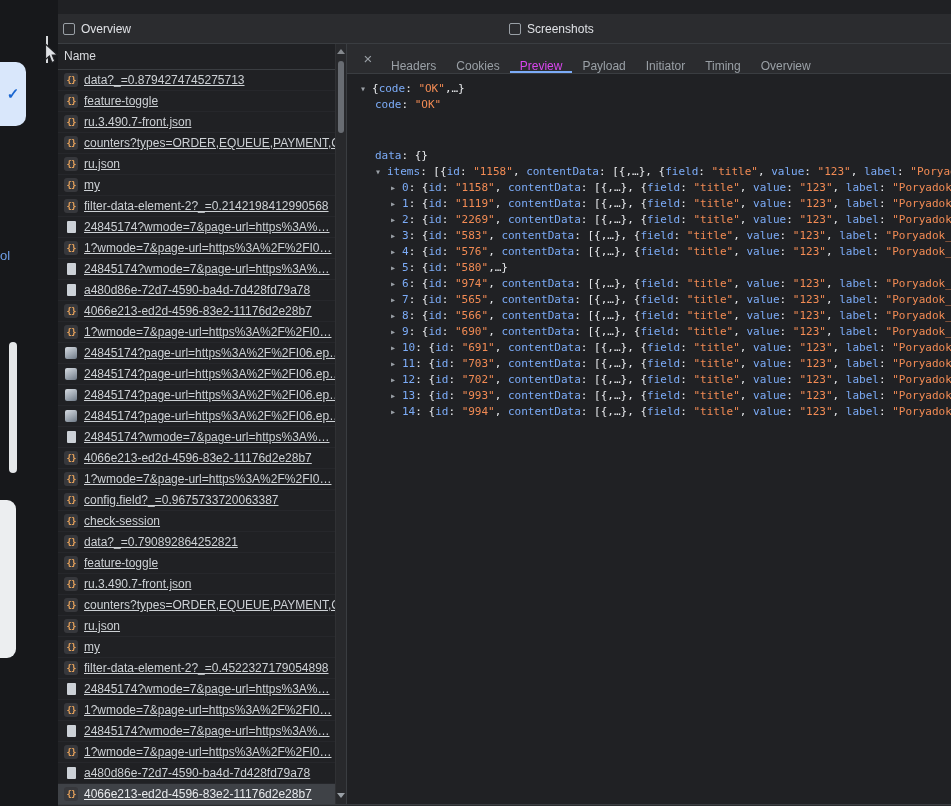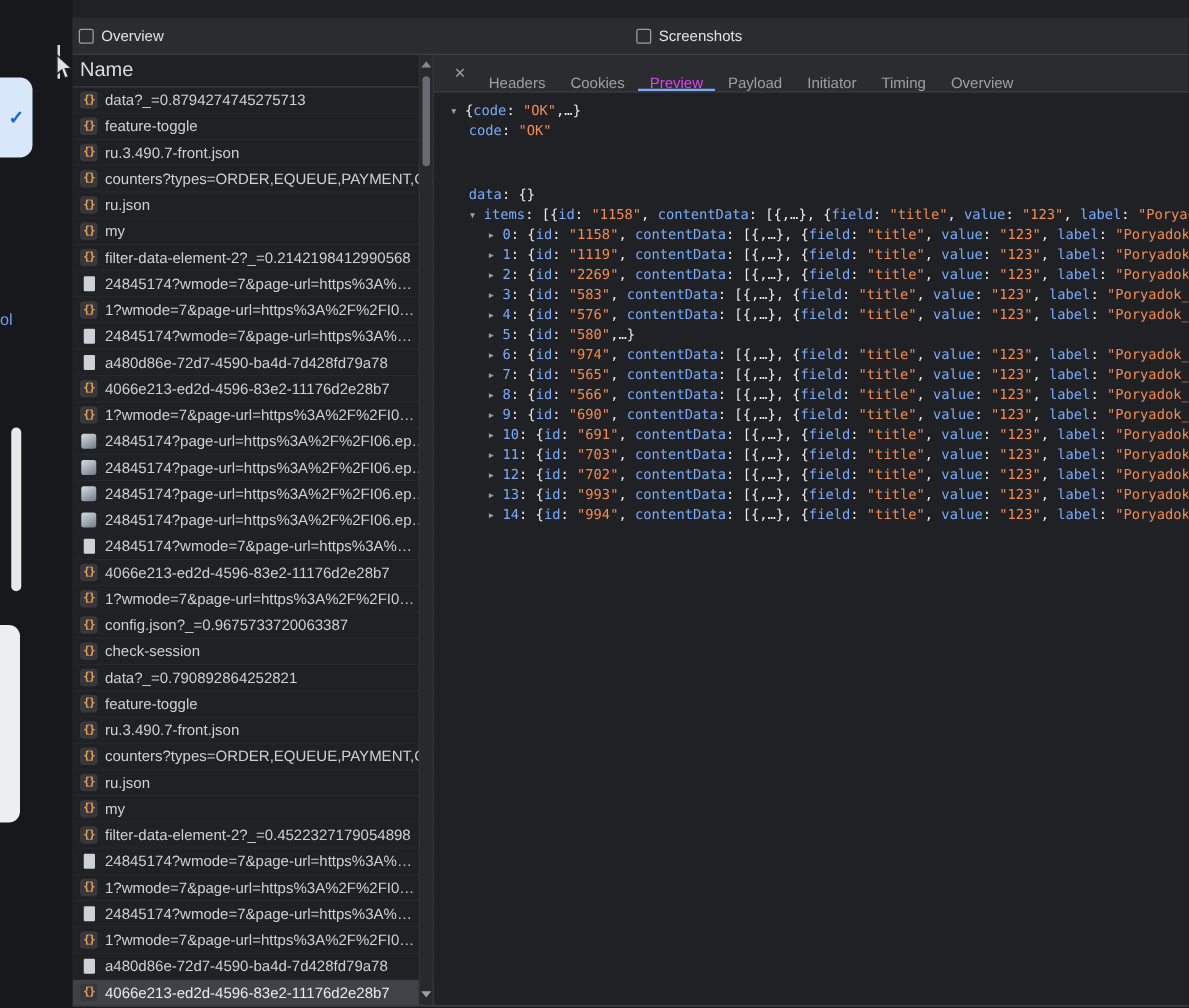--- a/index.html
+++ b/index.html
@@ -23,25 +23,25 @@
 
   .topbar { flex: 0 0 30px; background: #2b2c2f; border-bottom: 1px solid #3a3d41; display: flex; align-items: center; padding-left: 5px; }
   .chk { display: flex; align-items: center; gap: 6px; color: #dfe1e5; font-size: 12px; cursor: default; }
   .chk .box { width: 12px; height: 12px; border: 1px solid #9aa0a6; border-radius: 2px; background: transparent; }
   .chk2 { margin-left: 378px; }
 
   .main { flex: 1; display: flex; min-height: 0; }
 
   
   .left-pane { flex: 0 0 289px; width: 289px; border-right: 1px solid #3a3d41; position: relative; background: #202124; overflow: hidden; }
-  .name-header { height: 26px; line-height: 25px; padding-left: 6px; font-size: 16px; color: #dadce0; border-bottom: 1px solid #3a3d41; }
+  .name-header { height: 26px; line-height: 25px; padding-left: 6px; font-size: 12px; color: #dadce0; border-bottom: 1px solid #3a3d41; }
   .rows { position: relative; }
   .req-row { height: 21px; display: flex; align-items: center; gap: 6px; padding-left: 6px; font-size: 12px; color: #cdd1d5; white-space: nowrap; overflow: hidden; border-bottom: 1px solid #26272b; }
   .req-row.selected { background: #3f4247; color: #e8eaed; }
-  .req-name { overflow: hidden; padding-right: 14px; }
+  .req-name { overflow: hidden; padding-right: 14px; text-decoration: underline; }
   .req-icon { flex: 0 0 14px; width: 14px; height: 14px; display: flex; align-items: center; justify-content: center; }
   .req-icon.json { font-family: "DejaVu Sans Mono", monospace; font-size: 9px; font-weight: bold; color: #e3a05b; background: #37383c; border-radius: 3px; letter-spacing: -1px; }
   .req-icon.doc::before { content: ""; width: 9px; height: 12px; background: #ccd1d7; border-radius: 1px; }
   .req-icon.img::before { content: ""; width: 12px; height: 12px; border-radius: 2px; background: linear-gradient(150deg, #d6dbe1 0%, #9fa8b2 55%, #6d7885 100%); }
 
   .scrollbar { position: absolute; top: 0; right: 0; bottom: 0; width: 11px; background: #28292c; border-left: 1px solid #303134; }
   .sb-up { position: absolute; top: 5px; left: 1px; width: 0; height: 0; border-left: 4px solid transparent; border-right: 4px solid transparent; border-bottom: 5px solid #85898e; }
   .sb-thumb { position: absolute; top: 17px; left: 2px; width: 6px; height: 72px; border-radius: 3px; background: #686c72; }
   .sb-down { position: absolute; bottom: 6px; left: 1px; width: 0; height: 0; border-left: 4px solid transparent; border-right: 4px solid transparent; border-top: 5px solid #9aa0a6; }
 
@@ -173,21 +173,21 @@
             <div class="req-row">
               <span class="req-icon json">{}</span>
               <span class="req-name">4066e213-ed2d-4596-83e2-11176d2e28b7</span>
             </div>
             <div class="req-row">
               <span class="req-icon json">{}</span>
               <span class="req-name">1?wmode=7&amp;page-url=https%3A%2F%2FI0…</span>
             </div>
             <div class="req-row">
               <span class="req-icon json">{}</span>
-              <span class="req-name">config.json?_=0.9675733720063387</span>
+              <span class="req-name">config.field?_=0.9675733720063387</span>
             </div>
             <div class="req-row">
               <span class="req-icon json">{}</span>
               <span class="req-name">check-session</span>
             </div>
             <div class="req-row">
               <span class="req-icon json">{}</span>
               <span class="req-name">data?_=0.790892864252821</span>
             </div>
             <div class="req-row">

